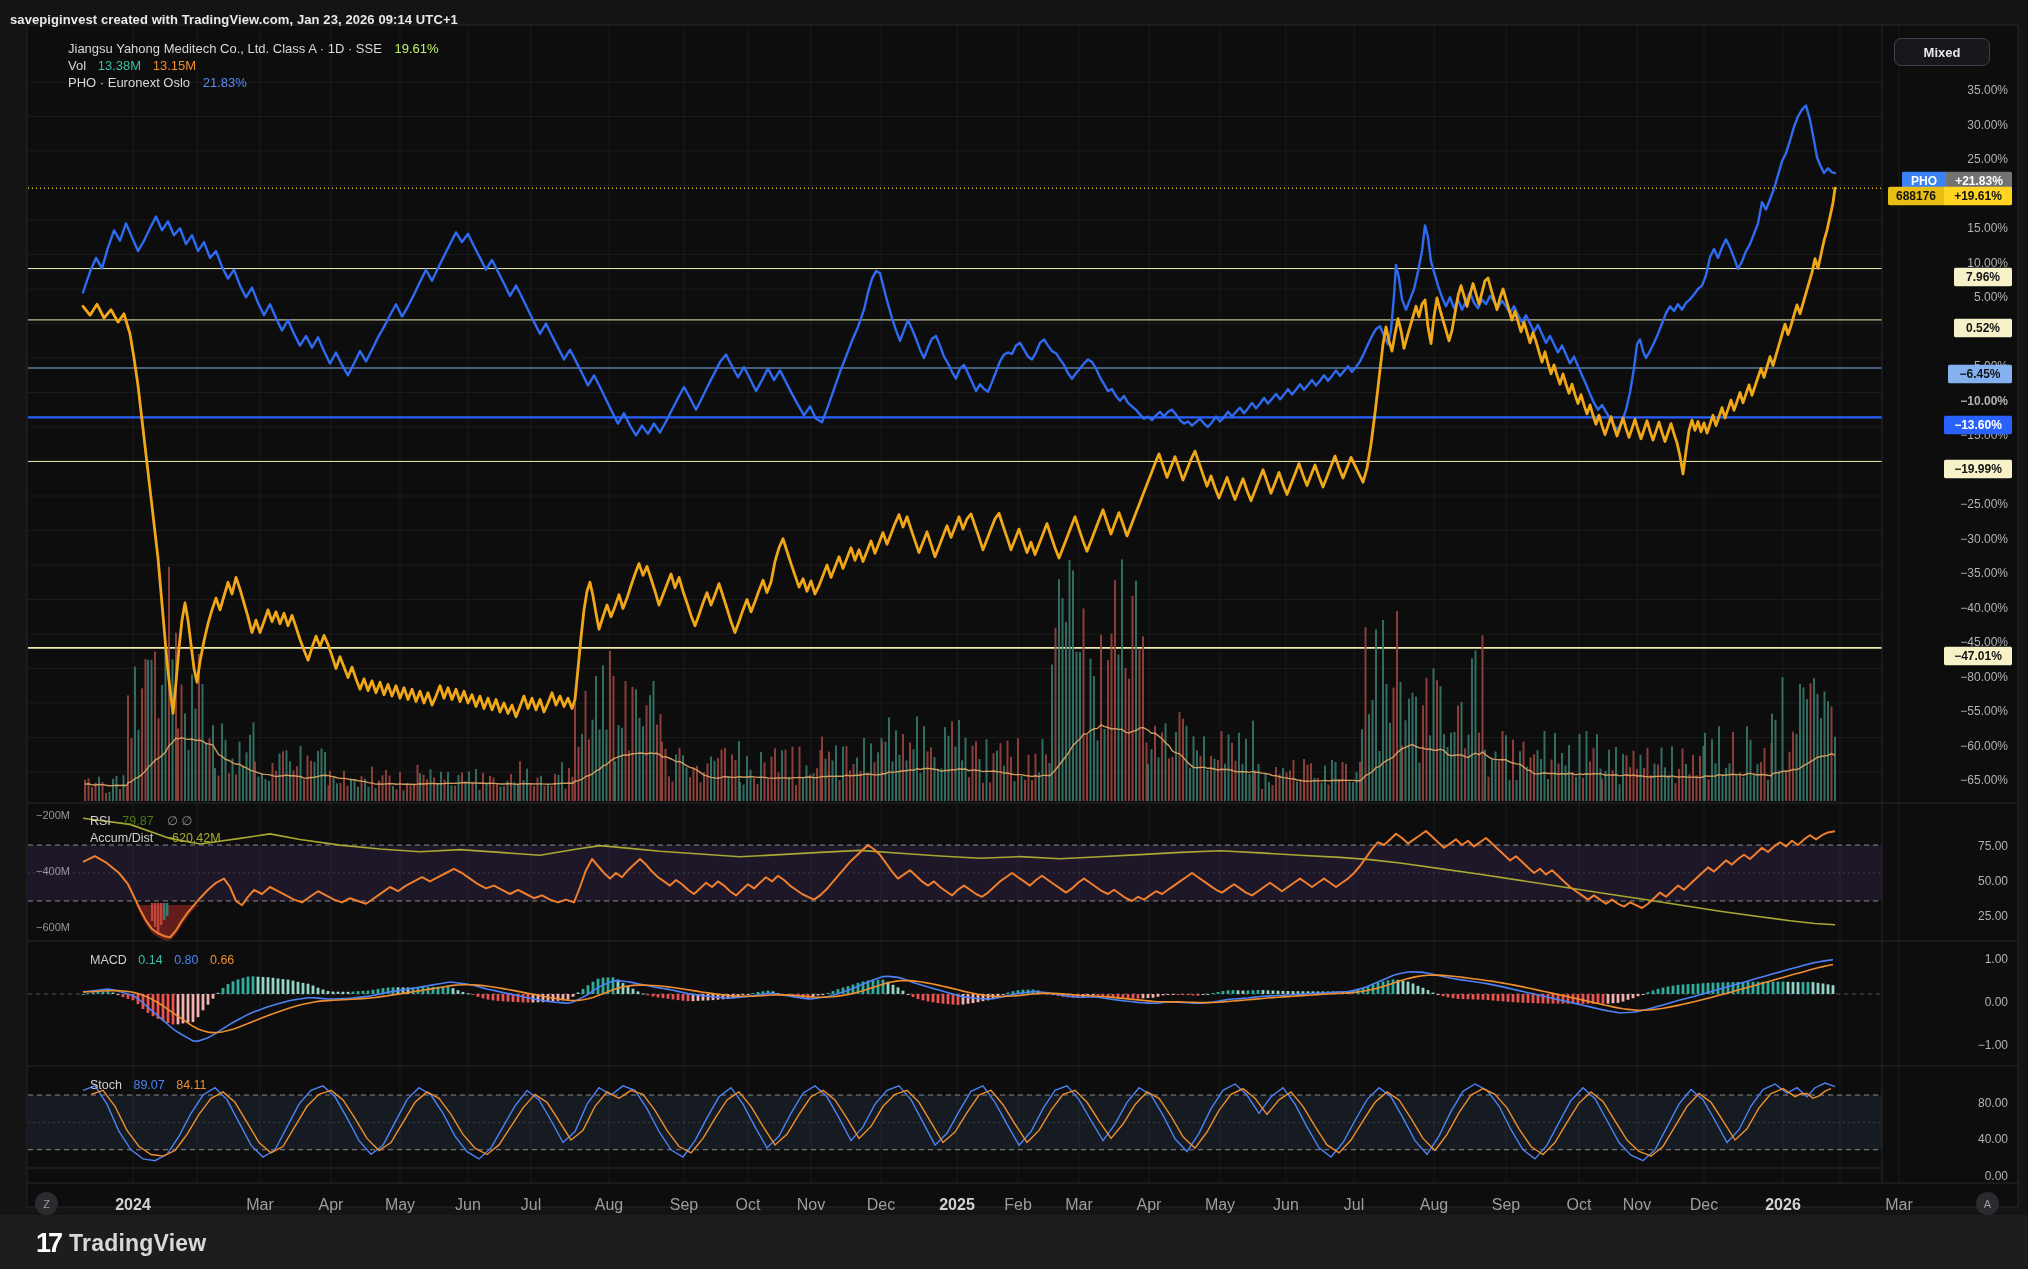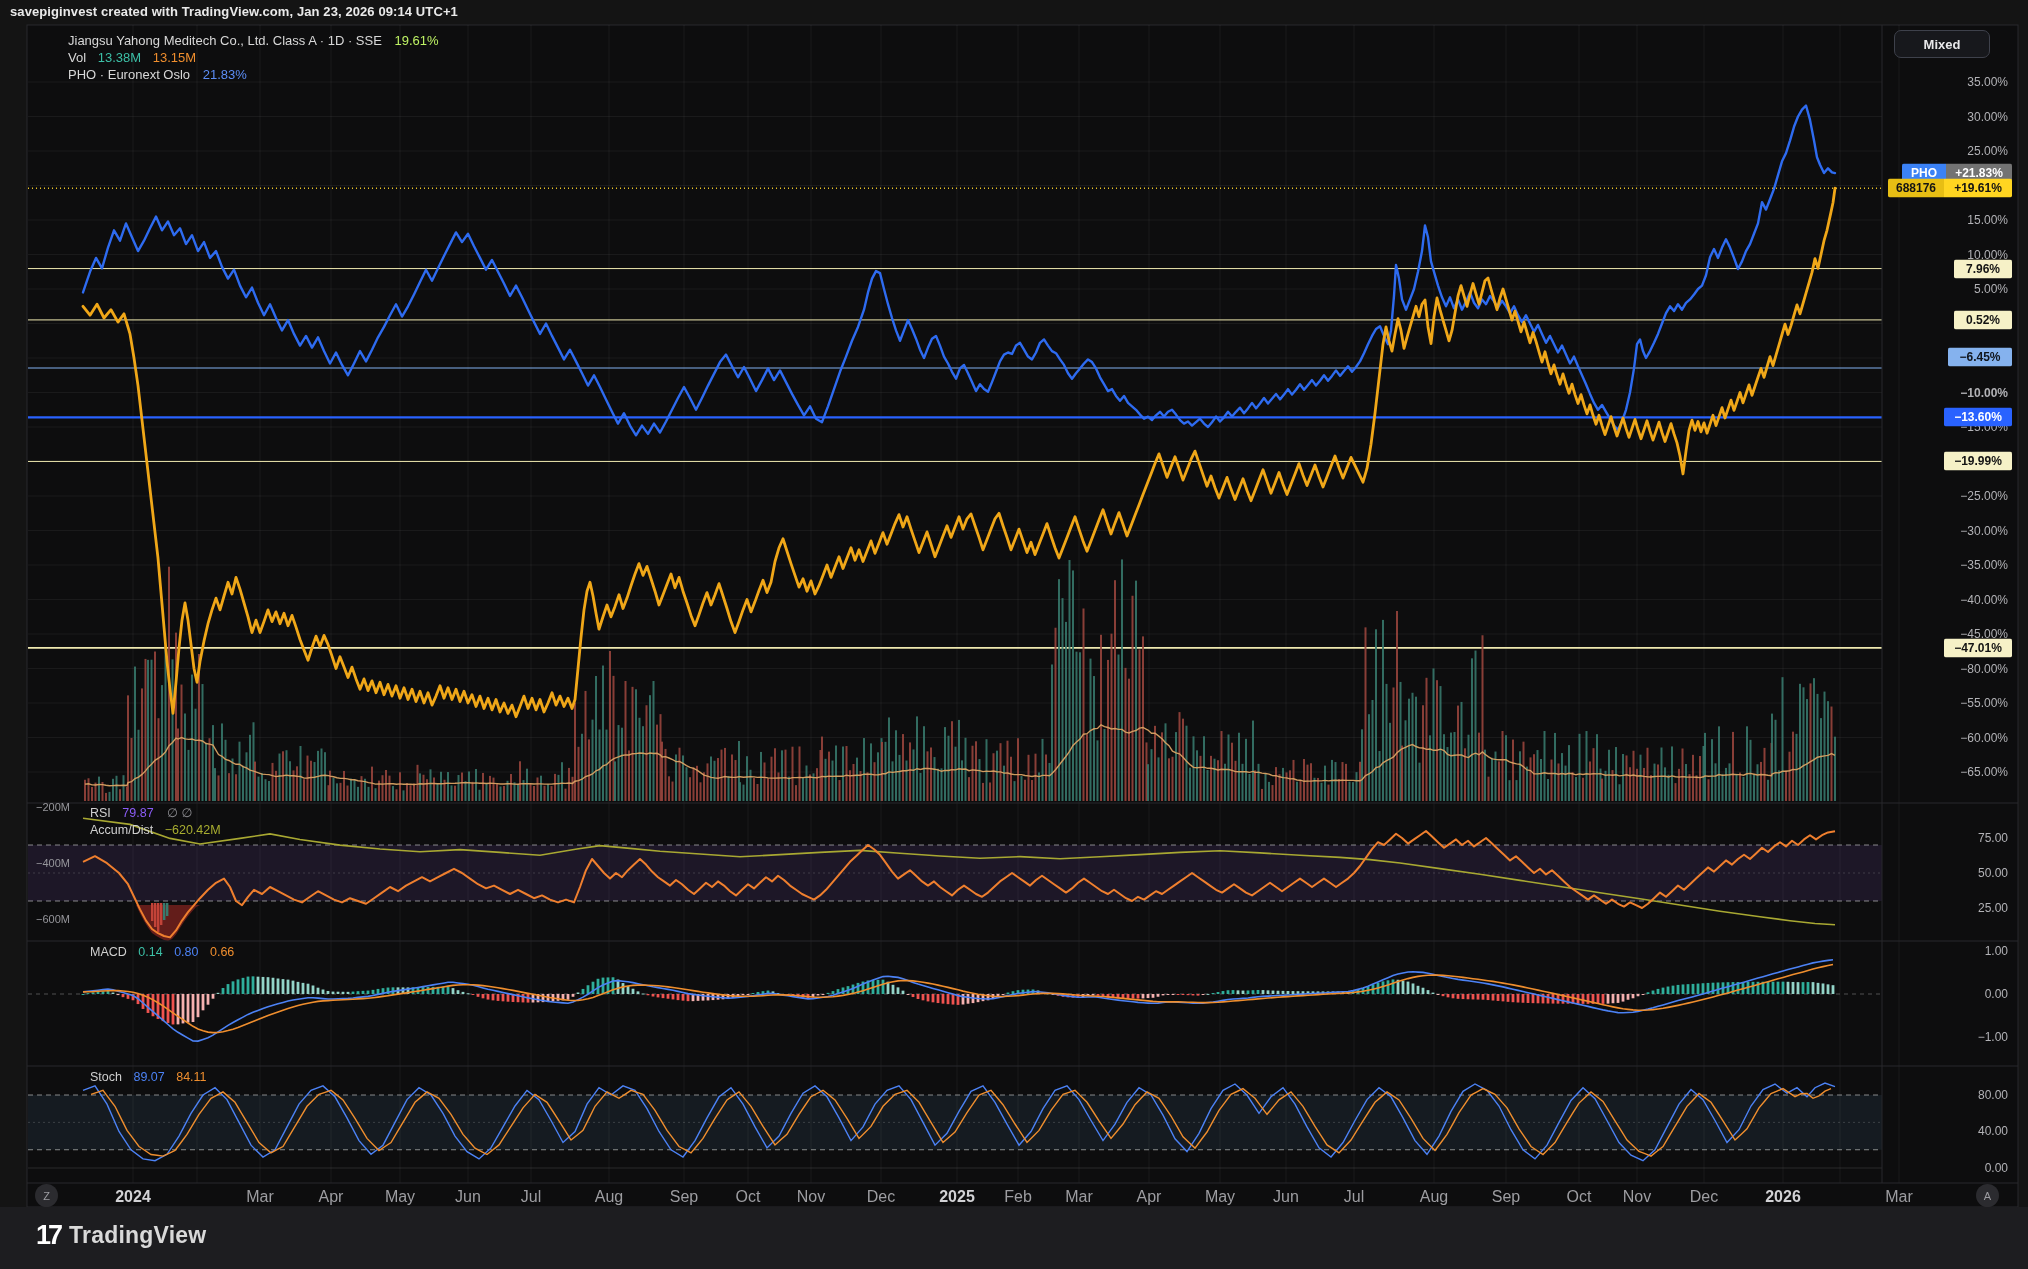--- a/index.html
+++ b/index.html
@@ -1,19 +1,19 @@
 <!DOCTYPE html>
 <html><head>
 <meta charset="utf-8">
 <style>
   html,body{margin:0;padding:0;background:#141414;}
   #stage{position:relative;width:2028px;height:1269px;background:#141414;overflow:hidden;
          font-family:"Liberation Sans",sans-serif;-webkit-font-smoothing:antialiased;}
   #cv{position:absolute;left:0;top:0;}
-  .abs{position:absolute;white-space:nowrap;}
+  .abs{position:absolute;white-space:nowrap;margin-top:8px;}
   .credit{left:10px;top:4px;font-size:13px;font-weight:700;color:#eaeaea;letter-spacing:.1px;}
   .legend{font-size:13px;color:#d8d8d8;}
   .pane-legend{font-size:12.5px;color:#cfcfcf;}
   .val{font-weight:400;}
   .mixed-btn{left:1894px;top:30px;width:94px;height:26px;background:#17181c;border:1px solid #3e414b;
     border-radius:7px;color:#e8e8ea;font-size:13px;font-weight:700;display:flex;align-items:center;justify-content:center;cursor:pointer;}
   .circle-btn{width:23px;height:23px;border-radius:50%;background:#2b2b2f;color:#9d9da2;font-size:11px;
     display:flex;align-items:center;justify-content:center;cursor:pointer;}
   .tick{position:absolute;transform:translateY(-50%);font-size:12px;color:#b2b2b6;text-align:right;}
   .ltick{position:absolute;transform:translateY(-50%);font-size:11px;color:#96969b;}
@@ -996,21 +996,21 @@
     <span style="color:#3cbfa6;margin-left:8px;">13.38M</span>
     <span style="color:#ef8e2e;margin-left:8px;">13.15M</span>
   </div>
   <div class="abs legend" style="left:68px;top:67px;">
     <span>PHO · Euronext Oslo</span>
     <span style="color:#5c8df5;margin-left:9px;">21.83%</span>
   </div>
 
   <div class="abs pane-legend" style="left:90px;top:805px;">
     <span>RSI</span>
-    <span class="val" style="color:#8b5cf6;margin-left:8px;">79.87</span>
+    <span class="val" style="color:#4d7c0f;margin-left:8px;">79.87</span>
     <span style="color:#8a8a8e;margin-left:10px;">∅  ∅</span>
   </div>
   <div class="abs pane-legend" style="left:90px;top:823px;">
     <span>Accum/Dist</span>
     <span class="val" style="color:#a8ad30;margin-left:8px;">−620.42M</span>
   </div>
   <div class="abs pane-legend" style="left:90px;top:945px;">
     <span>MACD</span>
     <span class="val" style="color:#3cbfa6;margin-left:8px;">0.14</span>
     <span class="val" style="color:#4c82f5;margin-left:8px;">0.80</span>
@@ -1064,21 +1064,21 @@
       <div class="badge" style="left: 1888px; top: 188.191px;">
         <span style="background: rgb(231, 190, 20); color: rgb(19, 19, 19); min-width: 44px;">688176</span>
         <span style="background: rgb(255, 213, 33); color: rgb(19, 19, 19); min-width: 56px;">+19.61%</span>
       </div>
       <div class="badge" style="left: 1954px; top: 268.576px;">
         <span style="background: rgb(246, 241, 199); color: rgb(19, 19, 19); min-width: 46px;">7.96%</span>
       </div>
       <div class="badge" style="left: 1954px; top: 319.912px;">
         <span style="background: rgb(246, 241, 199); color: rgb(19, 19, 19); min-width: 46px;">0.52%</span>
       </div>
-      <div class="badge" style="left: 1948px; top: 357px;">
+      <div class="badge" style="left: 1948px; top: 366px;">
         <span style="background: rgb(133, 178, 238); color: rgb(16, 21, 28); min-width: 52px;">−6.45%</span>
       </div>
       <div class="badge" style="left: 1944px; top: 417.34px;">
         <span style="background: rgb(41, 98, 255); color: rgb(255, 255, 255); min-width: 56px;">−13.60%</span>
       </div>
       <div class="badge" style="left: 1944px; top: 461.431px;">
         <span style="background: rgb(246, 241, 199); color: rgb(19, 19, 19); min-width: 56px;">−19.99%</span>
       </div>
       <div class="badge" style="left: 1944px; top: 647.869px;">
         <span style="background: rgb(246, 241, 199); color: rgb(19, 19, 19); min-width: 56px;">−47.01%</span>

